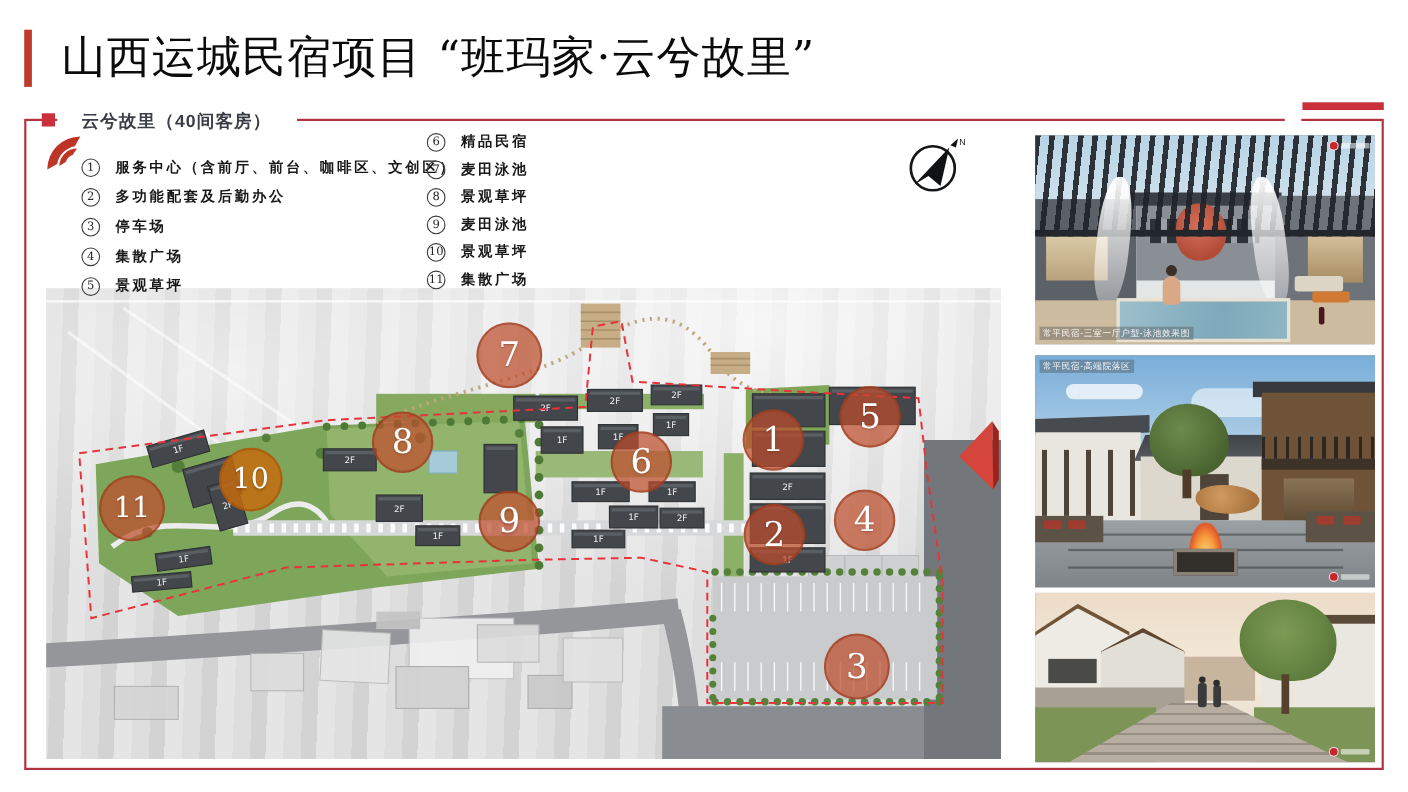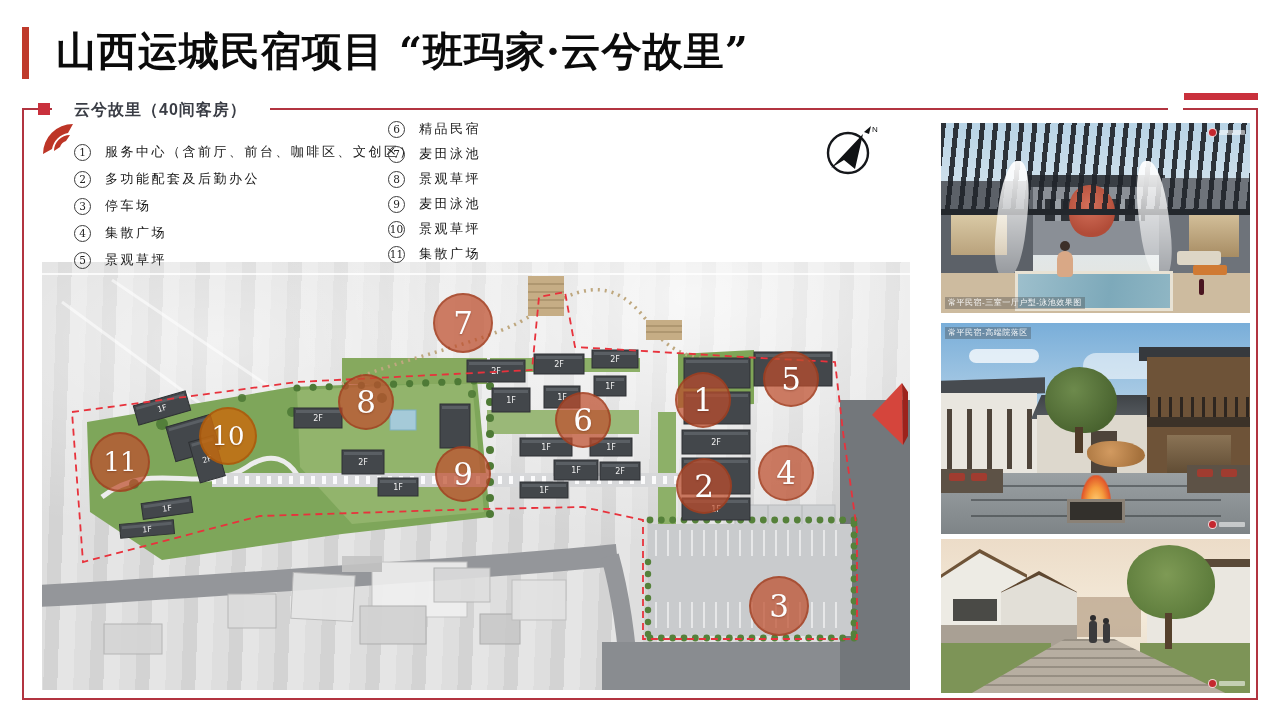--- a/index.html
+++ b/index.html
@@ -7,21 +7,21 @@
     width:1280px;height:720px;position:relative;background:#ffffff;overflow:hidden;
     font-family:"Liberation Sans","DejaVu Sans",sans-serif;
   }
   [data-name]{box-sizing:border-box;}
 
   
   .title-bar{position:absolute;left:22px;top:27px;width:7px;height:52px;background:#bf3a2b;}
   .page-title{
     position:absolute;left:56px;top:24px;width:880px;height:58px;
     font-family:"DejaVu Serif","Liberation Serif",serif;
-    font-size:40px;font-weight:700;color:#0b0b0b;letter-spacing:1px;white-space:nowrap;
+    font-size:40px;font-weight:400;color:#0b0b0b;letter-spacing:1px;white-space:nowrap;
   }
 
   
   .frame{position:absolute;left:22px;top:108px;width:1236px;height:592px;border:2px solid #b23440;background:transparent;}
   .frame-gap{position:absolute;left:1168px;top:106px;width:15px;height:6px;background:#ffffff;}
   .tr-bar{position:absolute;left:1184px;top:93px;width:74px;height:7px;background:#c9303c;}
   .subtitle-bg{position:absolute;left:52px;top:100px;width:218px;height:18px;background:#ffffff;z-index:4;}
   .subtitle-bullet{position:absolute;left:38px;top:103px;width:12px;height:12px;background:#c9303c;z-index:6;}
   .page-subtitle{position:absolute;left:68px;top:100px;z-index:6;font-size:16px;font-weight:700;color:#3a3d45;letter-spacing:1px;background:#fff;padding:0 6px;}
 
@@ -31,21 +31,21 @@
   
   .legend-col{position:absolute;z-index:5;display:flex;flex-direction:column;}
   .legend-col.left{left:74px;top:143px;gap:9px;}
   .legend-col.right{left:388px;top:120px;gap:7px;}
   .legend-item{display:flex;align-items:center;height:18px;}
   .lnum{
     width:17px;height:17px;border:1.3px solid #3c3c3c;border-radius:50%;
     display:inline-flex;align-items:center;justify-content:center;
     font-family:"DejaVu Serif",serif;font-size:10.5px;color:#222;flex:0 0 auto;
   }
-  .llabel{margin-left:14px;font-size:13px;font-weight:400;color:#181818;letter-spacing:2.5px;white-space:nowrap;}
+  .llabel{margin-left:14px;font-size:13px;font-weight:700;color:#181818;letter-spacing:2.5px;white-space:nowrap;}
 
   
   .compass{position:absolute;left:818px;top:122px;width:62px;height:60px;z-index:6;}
 
   
   .map{
     position:absolute;left:42px;top:262px;width:868px;height:428px;z-index:2;
     background:
       radial-gradient(ellipse at 75% 8%, rgba(255,255,255,.75), rgba(255,255,255,0) 45%),
       radial-gradient(ellipse at 20% 18%, rgba(255,255,255,.5), rgba(255,255,255,0) 40%),

